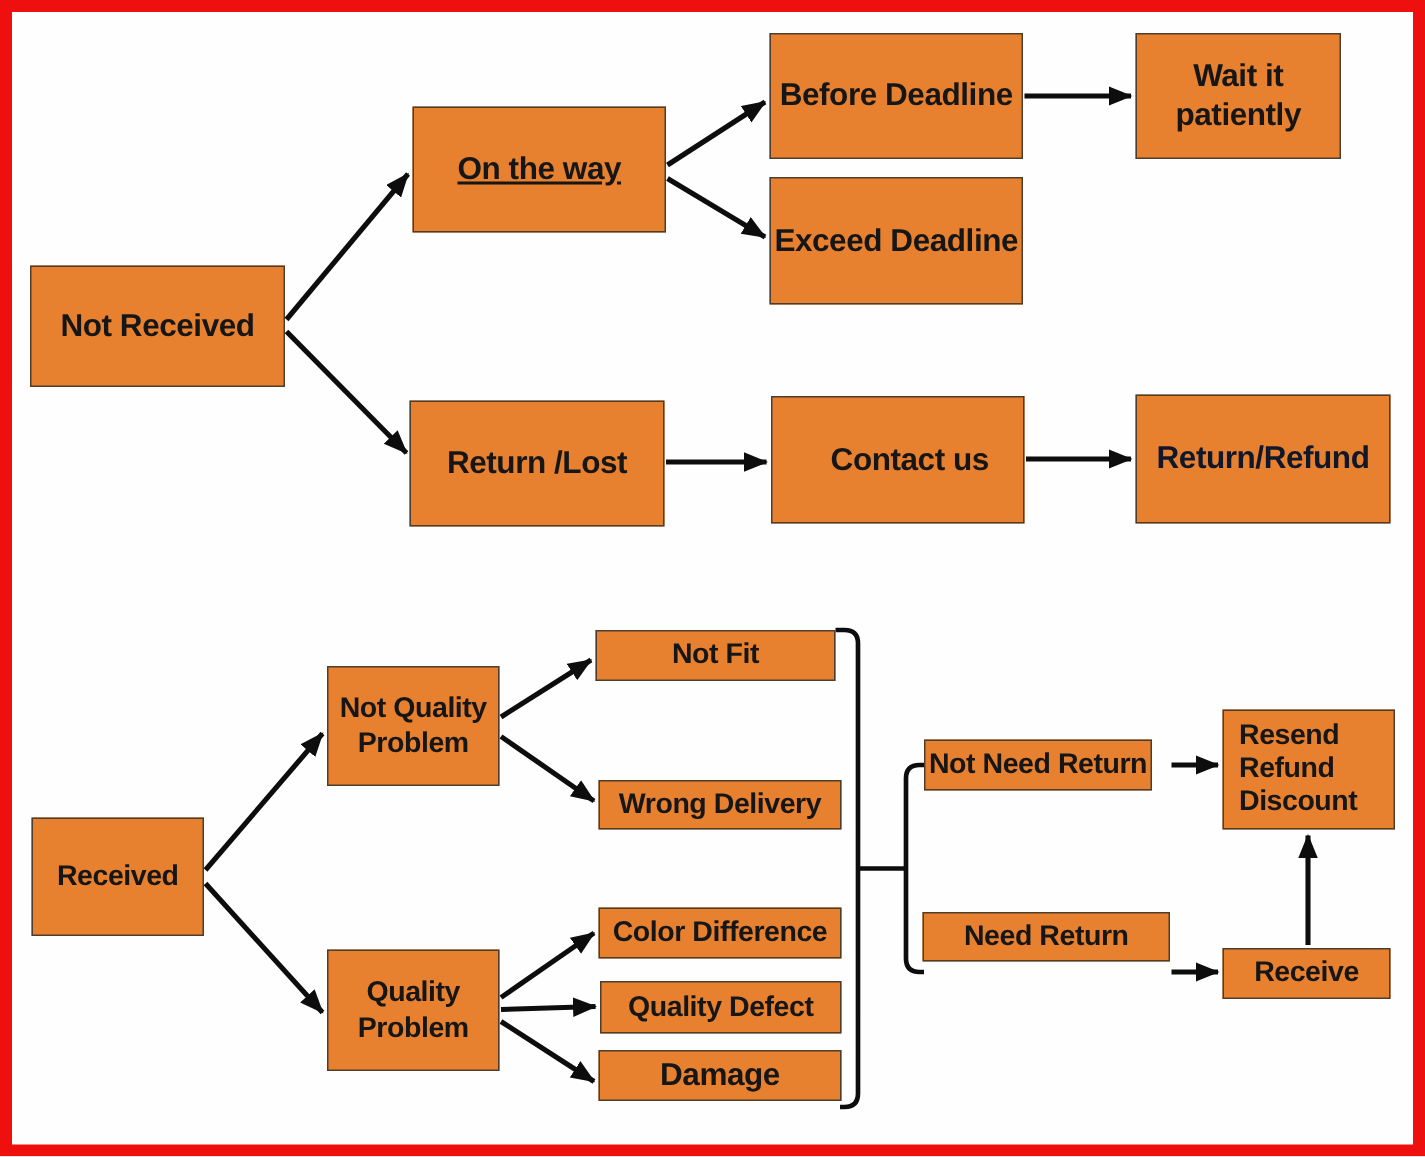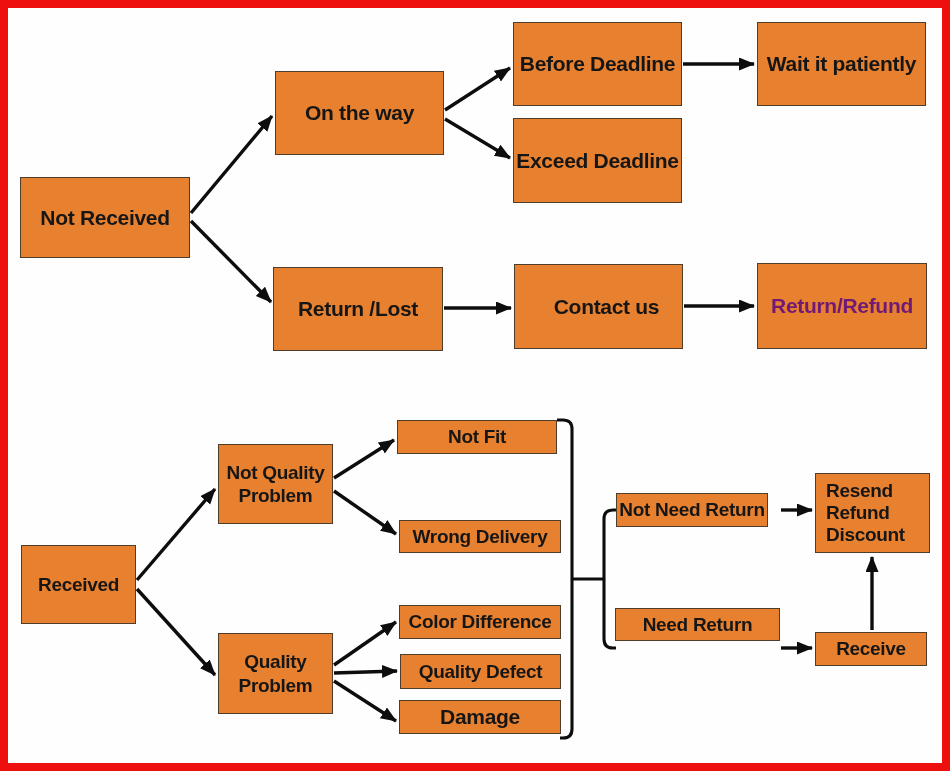--- a/index.html
+++ b/index.html
@@ -67,27 +67,27 @@
       <line x1="334" y1="491" x2="396" y2="534" stroke="#0d0d0d" stroke-width="3.4" marker-end="url(#ah)"></line>
       <line x1="334" y1="665" x2="396" y2="622" stroke="#0d0d0d" stroke-width="3.4" marker-end="url(#ah)"></line>
       <line x1="334" y1="673" x2="397" y2="671" stroke="#0d0d0d" stroke-width="3.4" marker-end="url(#ah)"></line>
       <line x1="334" y1="681" x2="396" y2="721" stroke="#0d0d0d" stroke-width="3.4" marker-end="url(#ah)"></line>
       <line x1="781" y1="510" x2="812" y2="510" stroke="#0d0d0d" stroke-width="3.4" marker-end="url(#ah)"></line>
       <line x1="781" y1="648" x2="812" y2="648" stroke="#0d0d0d" stroke-width="3.4" marker-end="url(#ah)"></line>
       <line x1="872" y1="630" x2="872" y2="557" stroke="#0d0d0d" stroke-width="3.4" marker-end="url(#ah)"></line>
     </svg>
   <div id="node-layer">
       <div class="node" style="left: 20px; top: 177px; width: 170px; height: 81px; font-size: 21px; background: rgb(232, 129, 47); border: 1.5px solid rgb(78, 61, 43); color: rgb(22, 22, 22);">Not Received</div>
-      <div class="node" style="left: 275px; top: 71px; width: 169px; height: 84px; font-size: 21px; background: rgb(232, 129, 47); border: 1.5px solid rgb(78, 61, 43); color: rgb(22, 22, 22);">On the way</div>
+      <div class="node" style="left: 275px; top: 71px; width: 169px; height: 84px; font-size: 21px; background: rgb(232, 129, 47); border: 1.5px solid rgb(78, 61, 43); color: rgb(22, 22, 22); text-decoration: underline;">On the way</div>
       <div class="node" style="left: 273px; top: 267px; width: 170px; height: 84px; font-size: 21px; background: rgb(232, 129, 47); border: 1.5px solid rgb(78, 61, 43); color: rgb(22, 22, 22);">Return /Lost</div>
       <div class="node" style="left: 513px; top: 22px; width: 169px; height: 84px; font-size: 21px; background: rgb(232, 129, 47); border: 1.5px solid rgb(78, 61, 43); color: rgb(22, 22, 22);">Before Deadline</div>
-      <div class="node" style="left: 757px; top: 22px; width: 169px; height: 84px; font-size: 21px; background: rgb(232, 129, 47); border: 1.5px solid rgb(78, 61, 43); color: rgb(22, 22, 22);">Wait it patiently</div>
+      <div class="node" style="left: 757px; top: 22px; width: 137px; height: 84px; font-size: 21px; background: rgb(232, 129, 47); border: 1.5px solid rgb(78, 61, 43); color: rgb(22, 22, 22);">Wait it patiently</div>
       <div class="node" style="left: 513px; top: 118px; width: 169px; height: 85px; font-size: 21px; background: rgb(232, 129, 47); border: 1.5px solid rgb(78, 61, 43); color: rgb(22, 22, 22);">Exceed Deadline</div>
       <div class="node" style="left: 514px; top: 264px; width: 169px; height: 85px; font-size: 21px; background: rgb(232, 129, 47); border: 1.5px solid rgb(78, 61, 43); color: rgb(22, 22, 22); padding-left: 16px;">Contact us</div>
-      <div class="node" style="left: 757px; top: 263px; width: 170px; height: 86px; font-size: 21px; background: rgb(232, 129, 47); border: 1.5px solid rgb(78, 61, 43); color: #701a75;">Return/Refund</div>
+      <div class="node" style="left: 757px; top: 263px; width: 170px; height: 86px; font-size: 21px; background: rgb(232, 129, 47); border: 1.5px solid rgb(78, 61, 43); color: #0f172a;">Return/Refund</div>
       <div class="node" style="left: 21px; top: 545px; width: 115px; height: 79px; font-size: 19px; background: rgb(232, 129, 47); border: 1.5px solid rgb(78, 61, 43); color: rgb(22, 22, 22);">Received</div>
       <div class="node" style="left: 218px; top: 444px; width: 115px; height: 80px; font-size: 19px; background: rgb(232, 129, 47); border: 1.5px solid rgb(78, 61, 43); color: rgb(22, 22, 22);">Not Quality
 Problem</div>
       <div class="node" style="left: 218px; top: 633px; width: 115px; height: 81px; font-size: 19px; background: rgb(232, 129, 47); border: 1.5px solid rgb(78, 61, 43); color: rgb(22, 22, 22);">Quality
 Problem</div>
       <div class="node" style="left: 397px; top: 420px; width: 160px; height: 34px; font-size: 19px; background: rgb(232, 129, 47); border: 1.5px solid rgb(78, 61, 43); color: rgb(22, 22, 22);">Not Fit</div>
       <div class="node" style="left: 399px; top: 520px; width: 162px; height: 33px; font-size: 19px; background: rgb(232, 129, 47); border: 1.5px solid rgb(78, 61, 43); color: rgb(22, 22, 22);">Wrong Delivery</div>
       <div class="node" style="left: 399px; top: 605px; width: 162px; height: 34px; font-size: 19px; background: rgb(232, 129, 47); border: 1.5px solid rgb(78, 61, 43); color: rgb(22, 22, 22);">Color Difference</div>
       <div class="node" style="left: 400px; top: 654px; width: 161px; height: 35px; font-size: 19px; background: rgb(232, 129, 47); border: 1.5px solid rgb(78, 61, 43); color: rgb(22, 22, 22);">Quality Defect</div>
       <div class="node" style="left: 399px; top: 700px; width: 162px; height: 34px; font-size: 21px; background: rgb(232, 129, 47); border: 1.5px solid rgb(78, 61, 43); color: rgb(22, 22, 22);">Damage</div>

